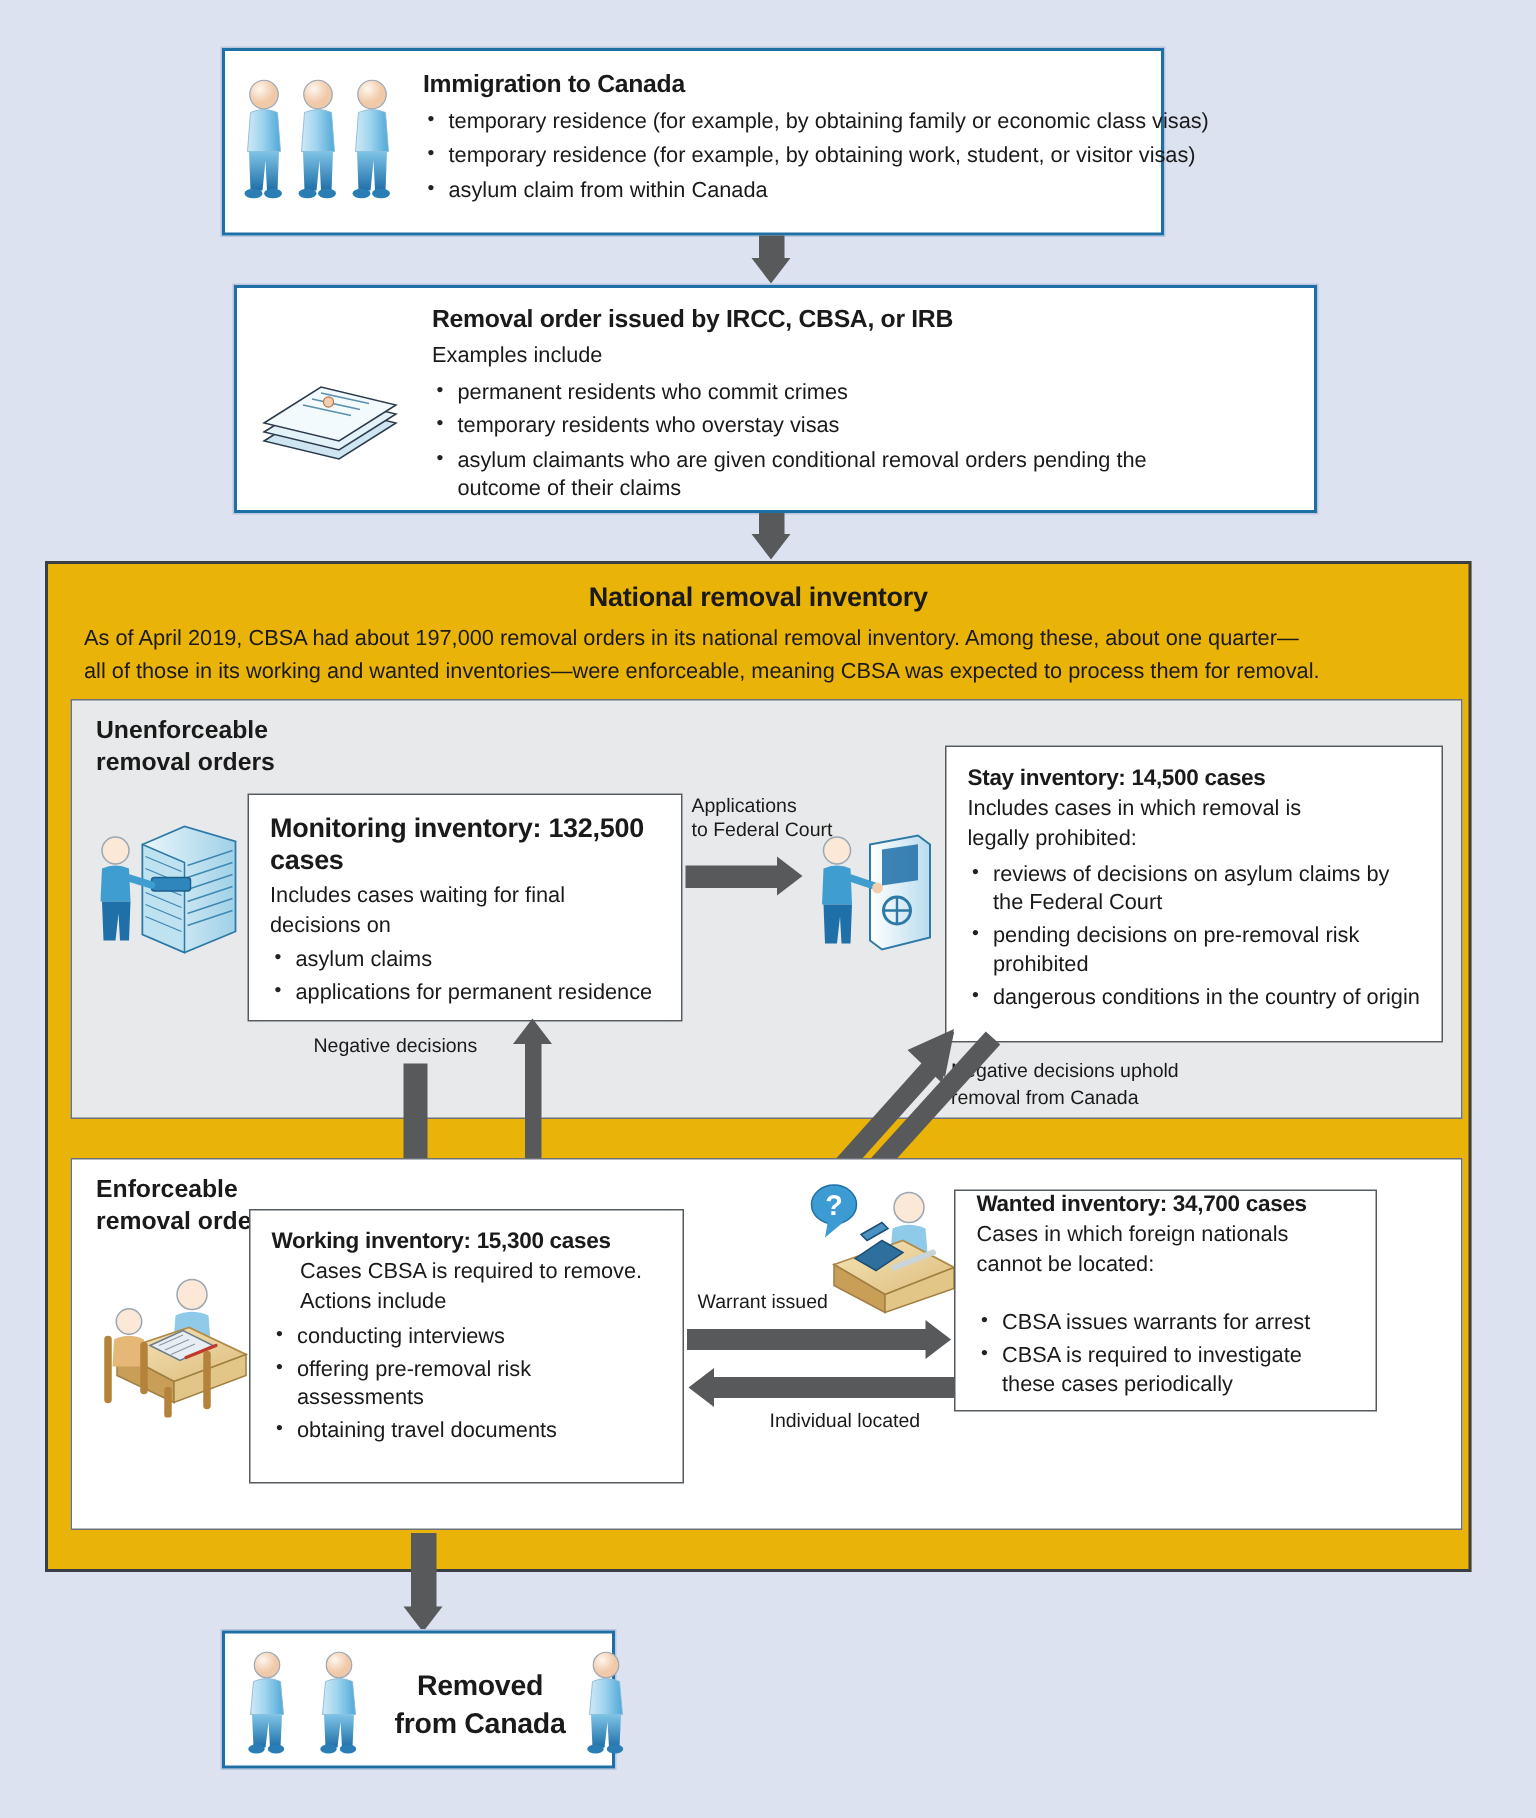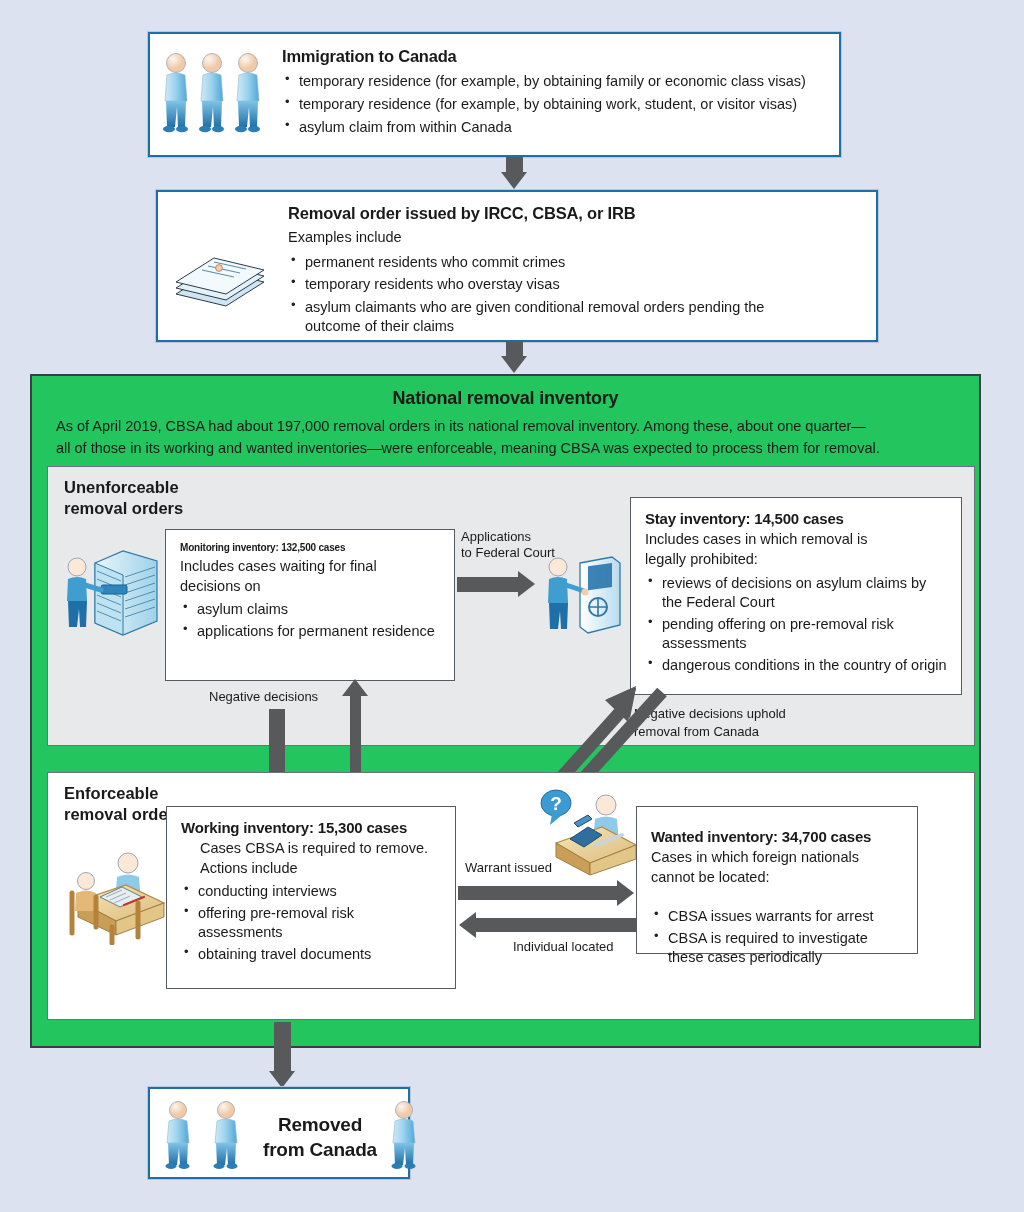--- a/index.html
+++ b/index.html
@@ -55,36 +55,36 @@
   .arrow-head-l {
     position:absolute; width:0; height:0;
     border-top:13px solid transparent; border-bottom:13px solid transparent;
     border-right:17px solid #58595b;
   }
   .lbl { position:absolute; font-size:13px; line-height:1.25; color:#1a1a1a; }
 
   
   #national-box {
     left:30px; top:374px; width:951px; height:674px;
-    background:#22c55e; border:2px solid #3a3f45;
+    background:#eab308; border:2px solid #3a3f45;
   }
   #unenf-panel {
     left:15px; top:90px; width:928px; height:280px;
     background:#e8e9ea; border:1.5px solid #6c7278;
   }
   #enf-panel {
     left:15px; top:396px; width:928px; height:248px;
     background:#ffffff; border:1.5px solid #6c7278;
   }
   .panel-head { font-weight:bold; font-size:16.5px; line-height:1.25; }
 </style>
 </head>
 <body>
 
-<div class="abs bluebox" id="immigration-box" style="left:148px; top:32px; width:693px; height:125px;">
+<div class="abs bluebox" id="immigration-box" style="left:148px; top:32px; width:628px; height:125px;">
 
   <div class="abs" style="left:12px; top:16px; width:106px; height:92px;">
     <svg width="106" height="92" viewBox="0 0 106 92" aria-hidden="true">
       <defs>
         <linearGradient id="bodyG" x1="0" y1="0" x2="1" y2="0">
           <stop offset="0%" stop-color="#cfe9f6"></stop>
             <stop offset="45%" stop-color="#9fd4ee"></stop>
           <stop offset="100%" stop-color="#4fa8d8"></stop>
         </linearGradient>
         <linearGradient id="legG" x1="0" y1="0" x2="0" y2="1">
@@ -207,21 +207,21 @@
         </g>
         <rect x="40" y="40" width="26" height="9" rx="2" fill="#2e86bd" stroke="#1d5f8c"></rect>
         <circle cx="16" cy="22" r="9" fill="#fbe8d6" stroke="#9aa7b5"></circle>
         <path d="M7 34 q9 -4 18 0 l1 22 h-20 z" fill="#3f9dd0"></path>
         <path d="M7 56 h19 l-1 26 h-6 l-1 -18 -2 18 h-8 z" fill="#1f6fa8"></path>
         <path d="M24 40 l16 5" stroke="#3f9dd0" stroke-width="5" stroke-linecap="round"></path>
       </svg>
     </div>
 
     <div class="abs greybox" style="left:117px; top:62px; width:290px; height:152px; padding:12px 14px;">
-      <div class="title" style="font-size:10px;">Monitoring inventory: 132,500 cases</div>
+      <div class="title" style="font-size:18px;">Monitoring inventory: 132,500 cases</div>
       <div class="body" style="margin-top:4px;">
         <span>Includes cases waiting for final</span><br>
         <span>decisions on</span>
       </div>
       <ul class="bl body tight" style="margin-top:4px;">
         <li>asylum claims</li>
         <li>applications for permanent residence</li>
       </ul>
     </div>
 
@@ -254,21 +254,21 @@
     </div>
 
     <div class="abs greybox" style="left:582px; top:30px; width:332px; height:198px; padding:12px 14px;">
       <div class="title" style="font-size:15px;">Stay inventory: 14,500 cases</div>
       <div class="body" style="margin-top:3px;">
         <span>Includes cases in which removal is</span><br>
         <span>legally prohibited:</span>
       </div>
       <ul class="bl body tight" style="margin-top:5px;">
         <li>reviews of decisions on asylum claims by the Federal Court</li>
-        <li>pending offering on pre-removal risk assessments</li>
+        <li>pending decisions on pre-removal risk prohibited</li>
         <li>dangerous conditions in the country of origin</li>
       </ul>
     </div>
 
     <div class="lbl" style="left:586px; top:238px; width:240px; line-height:1.35;">
       <span>Negative decisions uphold</span><br>
       <span>removal from Canada</span>
     </div>
 
     <div class="lbl" style="left:161px; top:222px;">
@@ -374,21 +374,21 @@
         <path d="M20 56 L66 40 L100 58 L54 76 Z" fill="url(#deskG2)" stroke="#b08b4a" stroke-width="1.2"></path>
         <path d="M20 56 L20 70 L54 88 L54 76 Z" fill="#c99f58" stroke="#a07f42"></path>
         <path d="M54 76 L54 88 L100 72 L100 58 Z" fill="#e2c687" stroke="#a07f42"></path>
 
         <path d="M34 52 L52 40 L66 48 L48 60 Z" fill="#2f6f9e" stroke="#1d4f72"></path>
         <path d="M38 36 L52 28 L56 32 L42 40 Z" fill="#4a90c2" stroke="#1d4f72"></path>
         <path d="M60 58 L86 48" stroke="#c9d4db" stroke-width="4" stroke-linecap="round"></path>
       </svg>
     </div>
 
-    <div class="abs greybox" style="left:588px; top:33px; width:282px; height:148px; padding:21px 14px;">
+    <div class="abs greybox" style="left:588px; top:20px; width:282px; height:148px; padding:0 14px;">
       <div class="title" style="font-size:15px;">Wanted inventory: 34,700 cases</div>
       <div class="body" style="margin-top:3px;">
         <span>Cases in which foreign nationals</span><br>
         <span>cannot be located:</span>
       </div>
       <ul class="bl body tight" style="margin-top:20px;">
         <li>CBSA issues warrants for arrest</li>
         <li>CBSA is required to investigate these cases periodically</li>
       </ul>
     </div>

